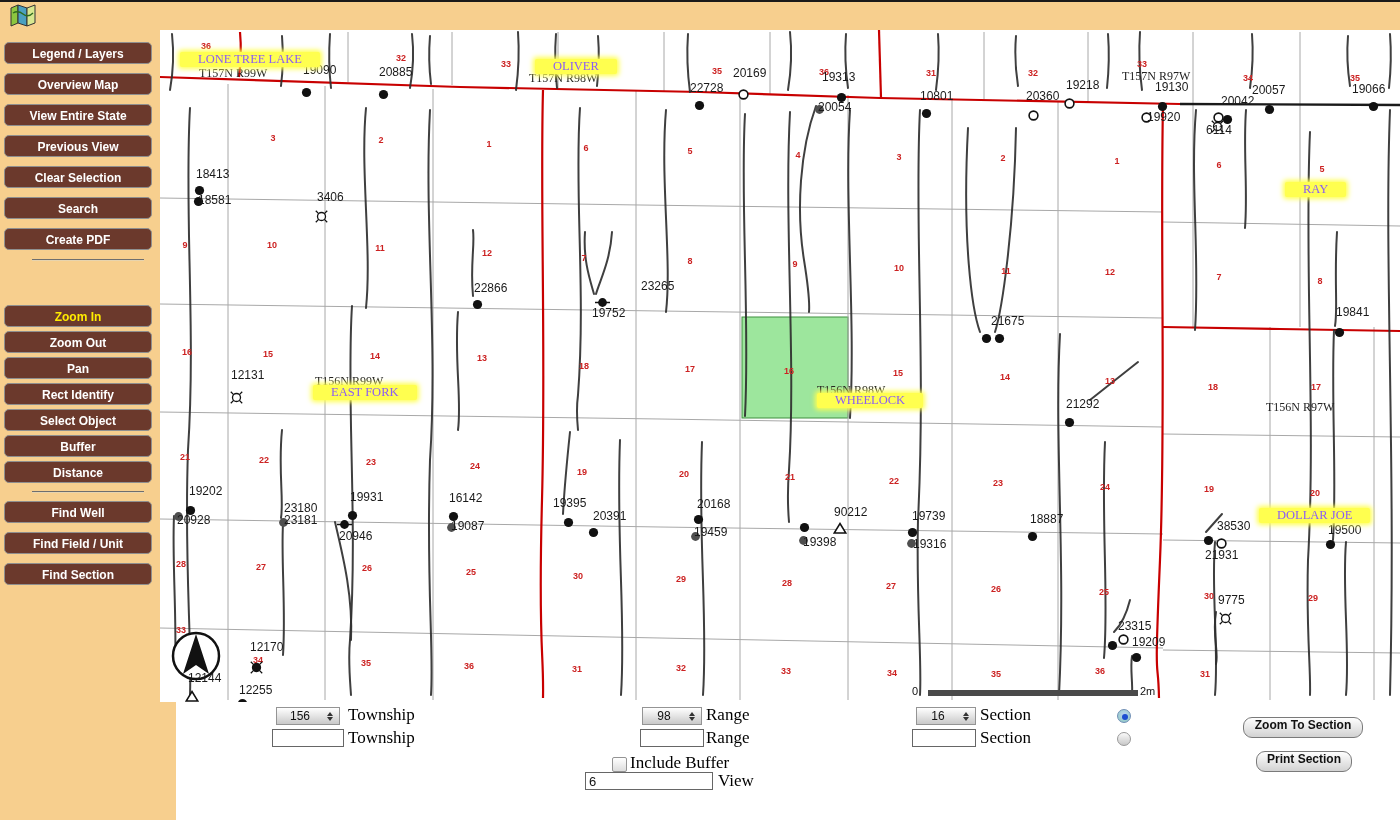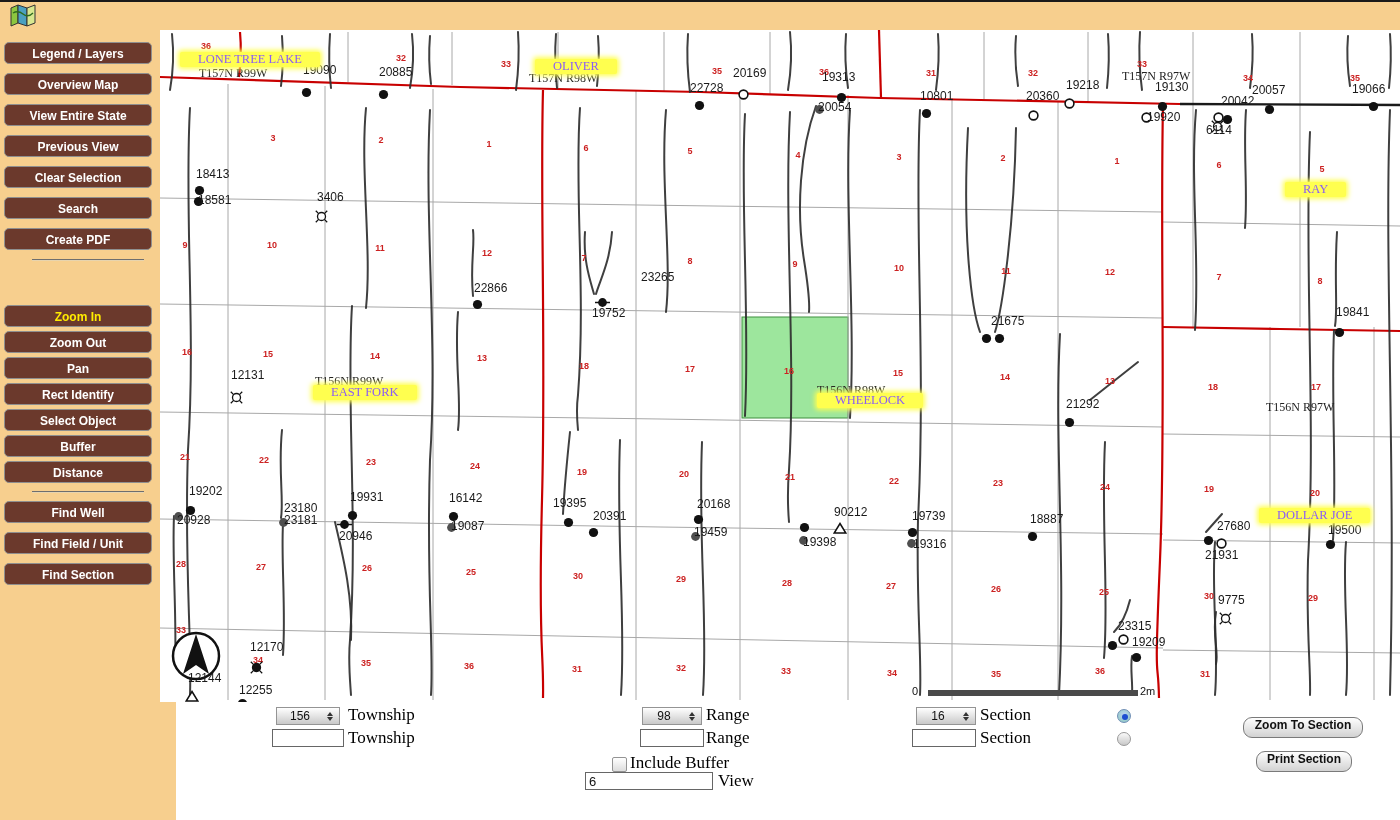--- a/index.html
+++ b/index.html
@@ -431,21 +431,21 @@
             <line x1="6.6" y1="12.4" x2="3.8" y2="15.2"></line>
           </g>
         </svg>
       </div>
       <div class="well-label" style="left: 314px; top: 251px;">22866</div>
       <div class="sym" style="left: 312px; top: 269px;">
         <svg width="11" height="11">
           <circle cx="5.5" cy="5.5" r="4.6" fill="#111"></circle>
         </svg>
       </div>
-      <div class="well-label" style="left: 437px; top: 240px; padding-left: 44px;">23265</div>
+      <div class="well-label" style="left: 437px; top: 249px; padding-left: 44px;">23265</div>
       <div class="sym" style="left: 434px; top: 267px;">
         <svg width="17" height="11">
           <line x1="1" y1="5.5" x2="16" y2="5.5" stroke="#111" stroke-width="1.5"></line>
           <circle cx="8.5" cy="5.5" r="4.4" fill="#111"></circle>
         </svg>
       </div>
       <div class="well-label" style="left: 432px; top: 276px;">19752</div>
       <div class="well-label" style="left: 831px; top: 284px;">21675</div>
       <div class="sym" style="left: 821px; top: 303px;">
         <svg width="11" height="11">
@@ -577,21 +577,21 @@
         <svg width="11" height="11">
           <circle cx="5.5" cy="5.5" r="4.4" fill="#4f4f4f"></circle>
         </svg>
       </div>
       <div class="well-label" style="left: 870px; top: 482px;">18887</div>
       <div class="sym" style="left: 867px; top: 501px;">
         <svg width="11" height="11">
           <circle cx="5.5" cy="5.5" r="4.6" fill="#111"></circle>
         </svg>
       </div>
-      <div class="well-label" style="left: 1057px; top: 489px;">27680</div>
+      <div class="well-label" style="left: 1057px; top: 489px;">38530</div>
       <div class="sym" style="left: 1043px; top: 505px;">
         <svg width="11" height="11">
           <circle cx="5.5" cy="5.5" r="4.6" fill="#111"></circle>
         </svg>
       </div>
       <div class="sym" style="left: 1055px; top: 507px;">
         <svg width="13" height="13">
           <circle cx="6.5" cy="6.5" r="4.4" fill="#fff" stroke="#111" stroke-width="1.6"></circle>
         </svg>
       </div>

